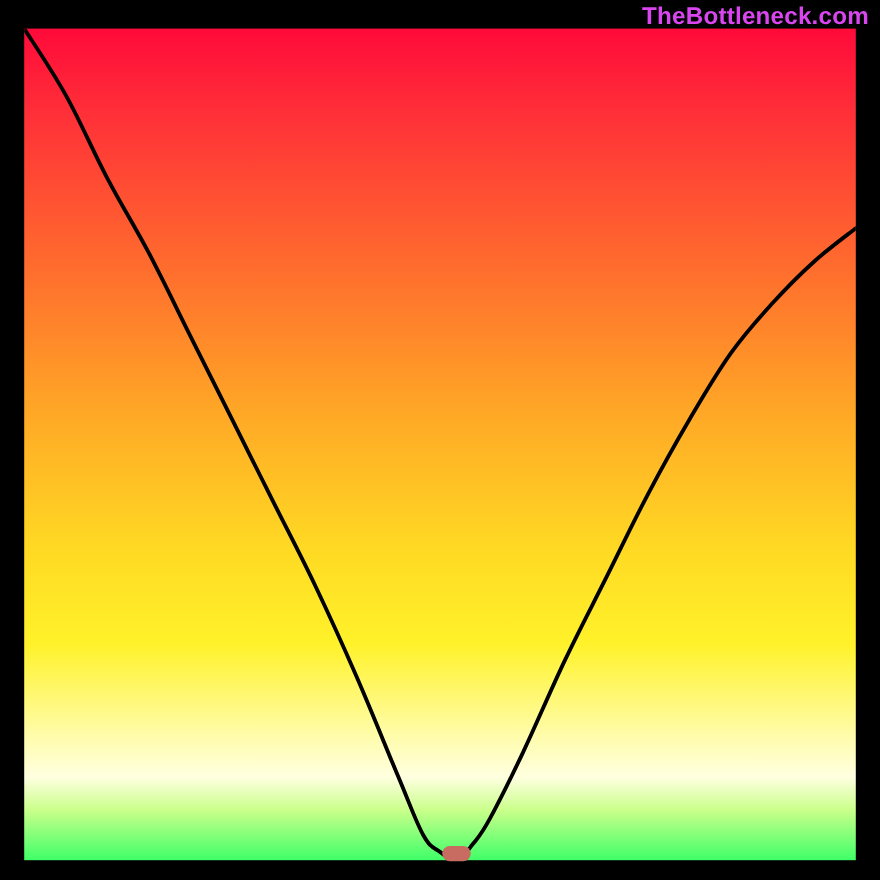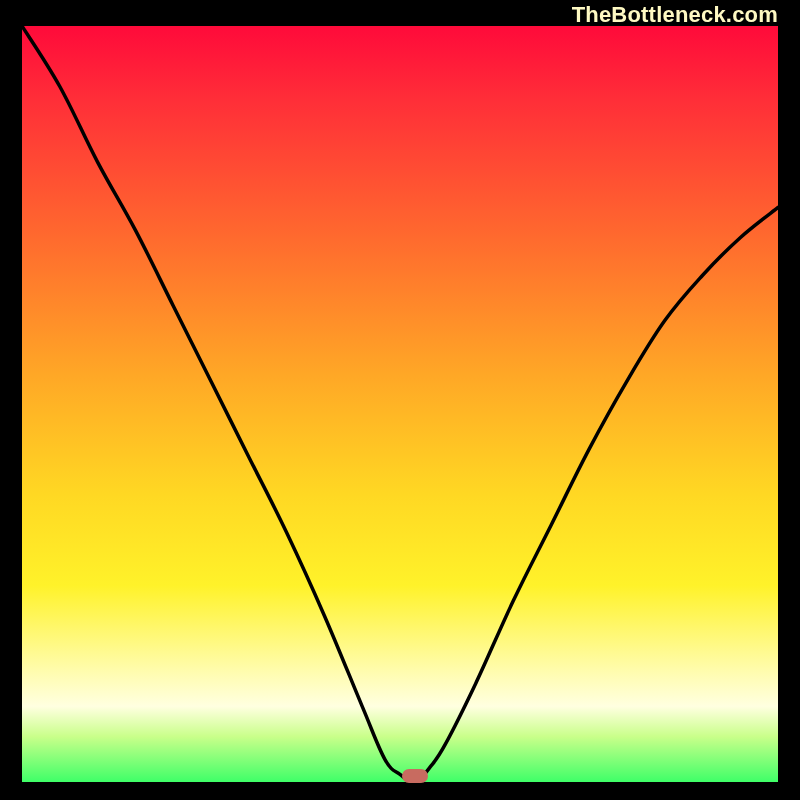--- a/index.html
+++ b/index.html
@@ -13,22 +13,22 @@
   }
   .frame {
     position: relative;
     width: 800px;
     height: 800px;
     background: #000;
   }
   .watermark {
     position: absolute;
     top: 2px;
-    right: 22px;
-    color: #fef9c3;
+    right: 10px;
+    color: #d946ef;
     font-size: 22px;
     font-weight: 600;
     letter-spacing: 0.2px;
     z-index: 10;
   }
   .plot {
     position: absolute;
     left: 22px;
     top: 26px;
     width: 756px;

